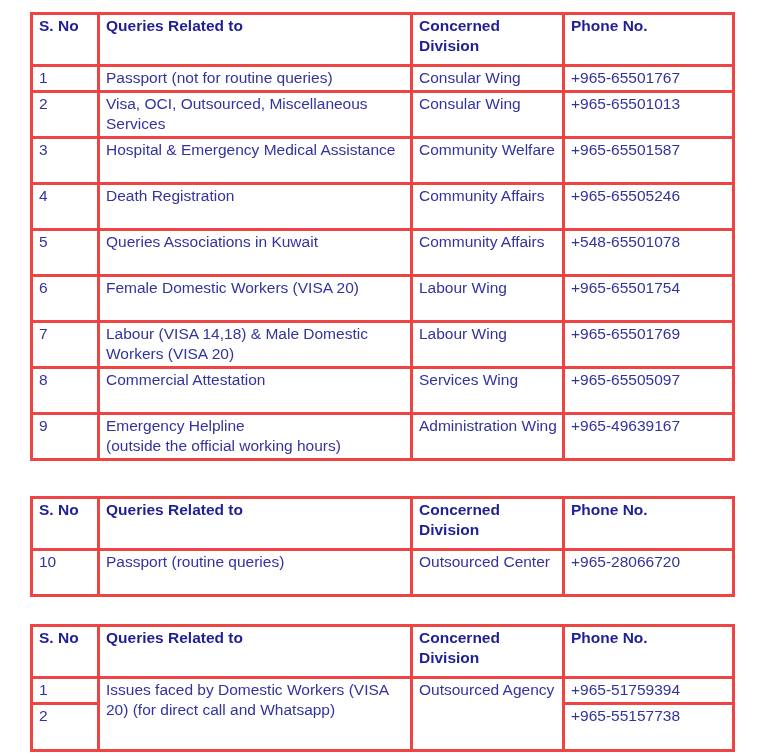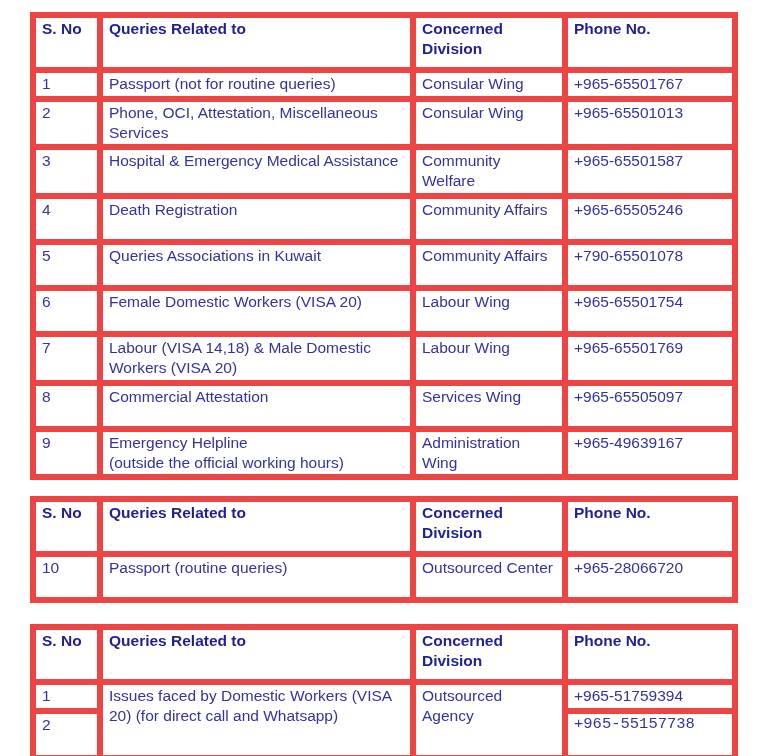--- a/index.html
+++ b/index.html
@@ -25,21 +25,21 @@
     border-collapse: collapse;
     table-layout: fixed;
     position: absolute;
     left: 30px;
     width: 702px;
     background: #ffffff;
   }
 
   table.contact-table td,
   table.contact-table th {
-    border: 6px solid #ef4444;
+    border: 3px solid #ef4444;
     padding: 1px 5px 2px 6px;
     vertical-align: top;
     font-size: 15.5px;
     line-height: 1.28;
     color: #3333a0;
     font-weight: normal;
     text-align: left;
     word-wrap: break-word;
   }
 
@@ -88,41 +88,41 @@
     </thead>
     <tbody>
       <tr class="h-1line">
         <td>1</td>
         <td class="justify">Passport (not for routine queries)</td>
         <td>Consular Wing</td>
         <td>+965-65501767</td>
       </tr>
       <tr class="h-2line">
         <td>2</td>
-        <td class="justify">Phone, OCI, Attestation, Miscellaneous Services</td>
+        <td class="justify">Visa, OCI, Outsourced, Miscellaneous Services</td>
         <td>Consular Wing</td>
         <td>+965-65501013</td>
       </tr>
       <tr class="h-2line">
         <td>3</td>
         <td class="justify">Hospital &amp; Emergency Medical Assistance</td>
         <td>Community Welfare</td>
         <td>+965-65501587</td>
       </tr>
       <tr class="h-2line">
         <td>4</td>
         <td class="justify">Death Registration</td>
         <td>Community Affairs</td>
         <td>+965-65505246</td>
       </tr>
       <tr class="h-2line">
         <td>5</td>
         <td class="justify">Queries Associations in Kuwait</td>
         <td>Community Affairs</td>
-        <td>+790-65501078</td>
+        <td>+548-65501078</td>
       </tr>
       <tr class="h-2line">
         <td>6</td>
         <td class="justify">Female Domestic Workers (VISA 20)</td>
         <td>Labour Wing</td>
         <td>+965-65501754</td>
       </tr>
       <tr class="h-2line">
         <td>7</td>
         <td class="justify">Labour (VISA 14,18) &amp; Male Domestic Workers (VISA 20)</td>
@@ -195,18 +195,18 @@
     </thead>
     <tbody>
       <tr class="h-1line">
         <td>1</td>
         <td class="justify" rowspan="2">Issues faced by Domestic Workers (VISA 20) (for direct call and Whatsapp)</td>
         <td rowspan="2">Outsourced Agency</td>
         <td>+965-51759394</td>
       </tr>
       <tr style="height:47px;">
         <td style="vertical-align:top;">2</td>
-        <td style="vertical-align:top;font-family:Liberation Mono, monospace;">+965-55157738</td>
+        <td style="vertical-align:top;">+965-55157738</td>
       </tr>
     </tbody>
   </table>
 
 </div>
 
 </body></html>

